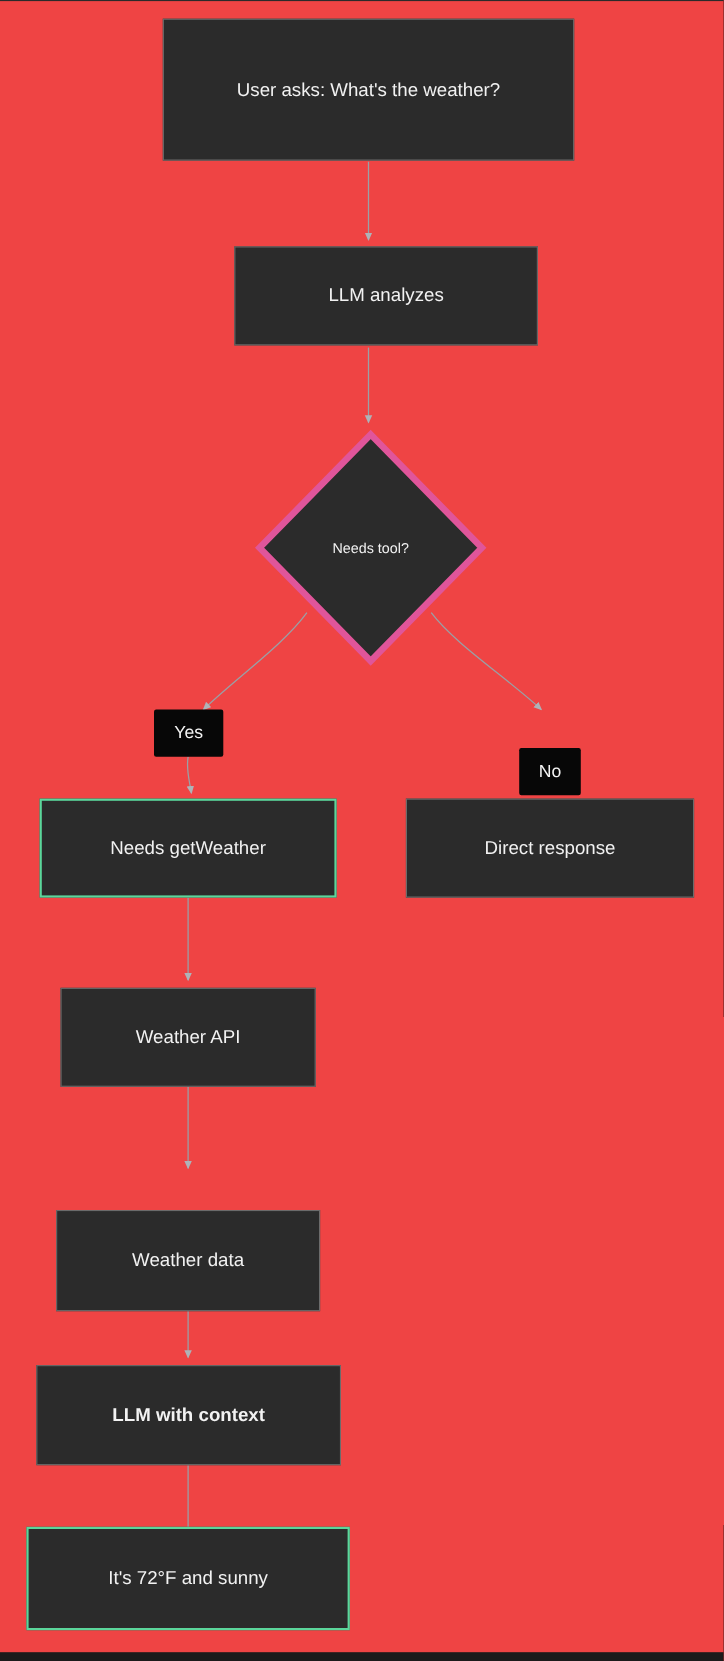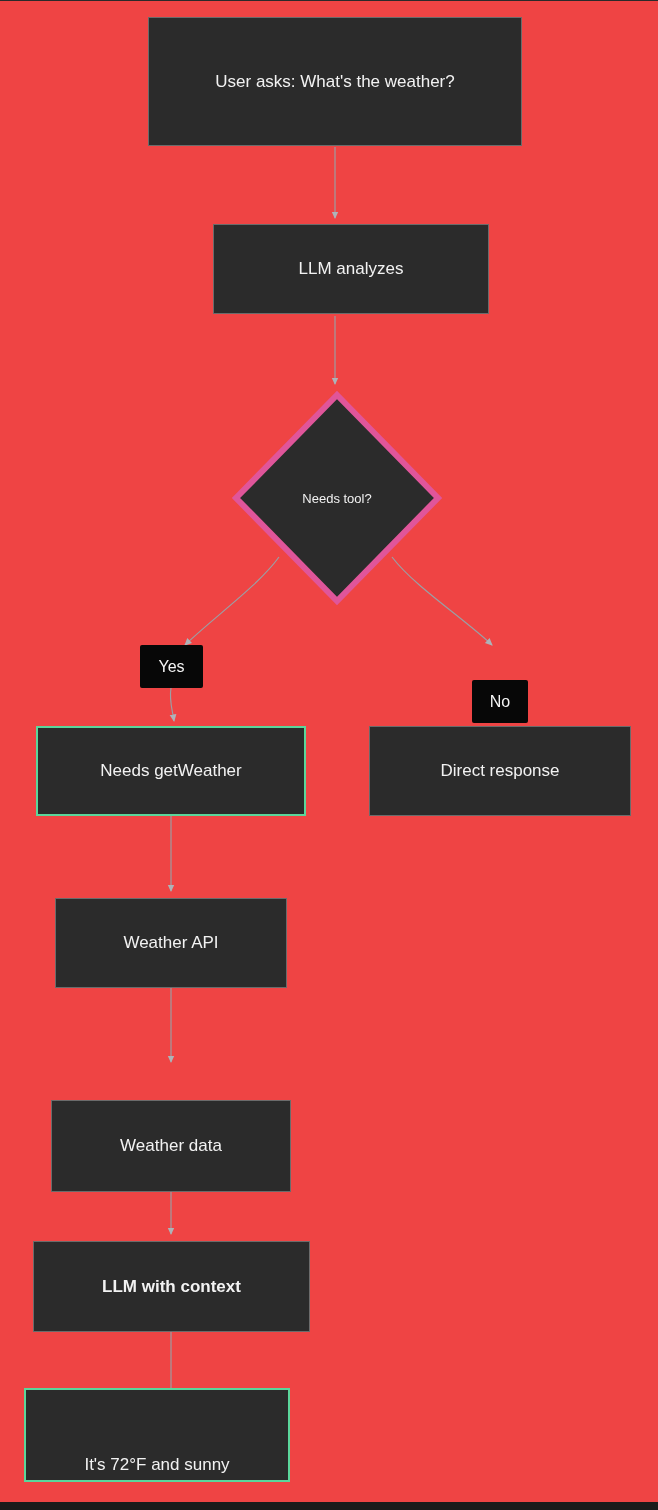--- a/index.html
+++ b/index.html
@@ -145,19 +145,19 @@
   </div>
 
   <div class="node" style="left:51px; top:1068px; width:240px; height:92px;margin-top:32px;">
     <span>Weather data</span>
   </div>
 
   <div class="node" style="left:33px; top:1241px; width:277px; height:91px;font-weight:bold;">
     <span>LLM with context</span>
   </div>
 
-  <div class="node accent-green" style="left:24px; top:1388px; width:266px; height:94px;align-items:flex-end;">
+  <div class="node accent-green" style="left:24px; top:1388px; width:294px; height:94px;">
     <span>It's 72°F and sunny</span>
   </div>
 
   <div class="bottom-strip"></div>
 
 </div>
 
 </body></html>

